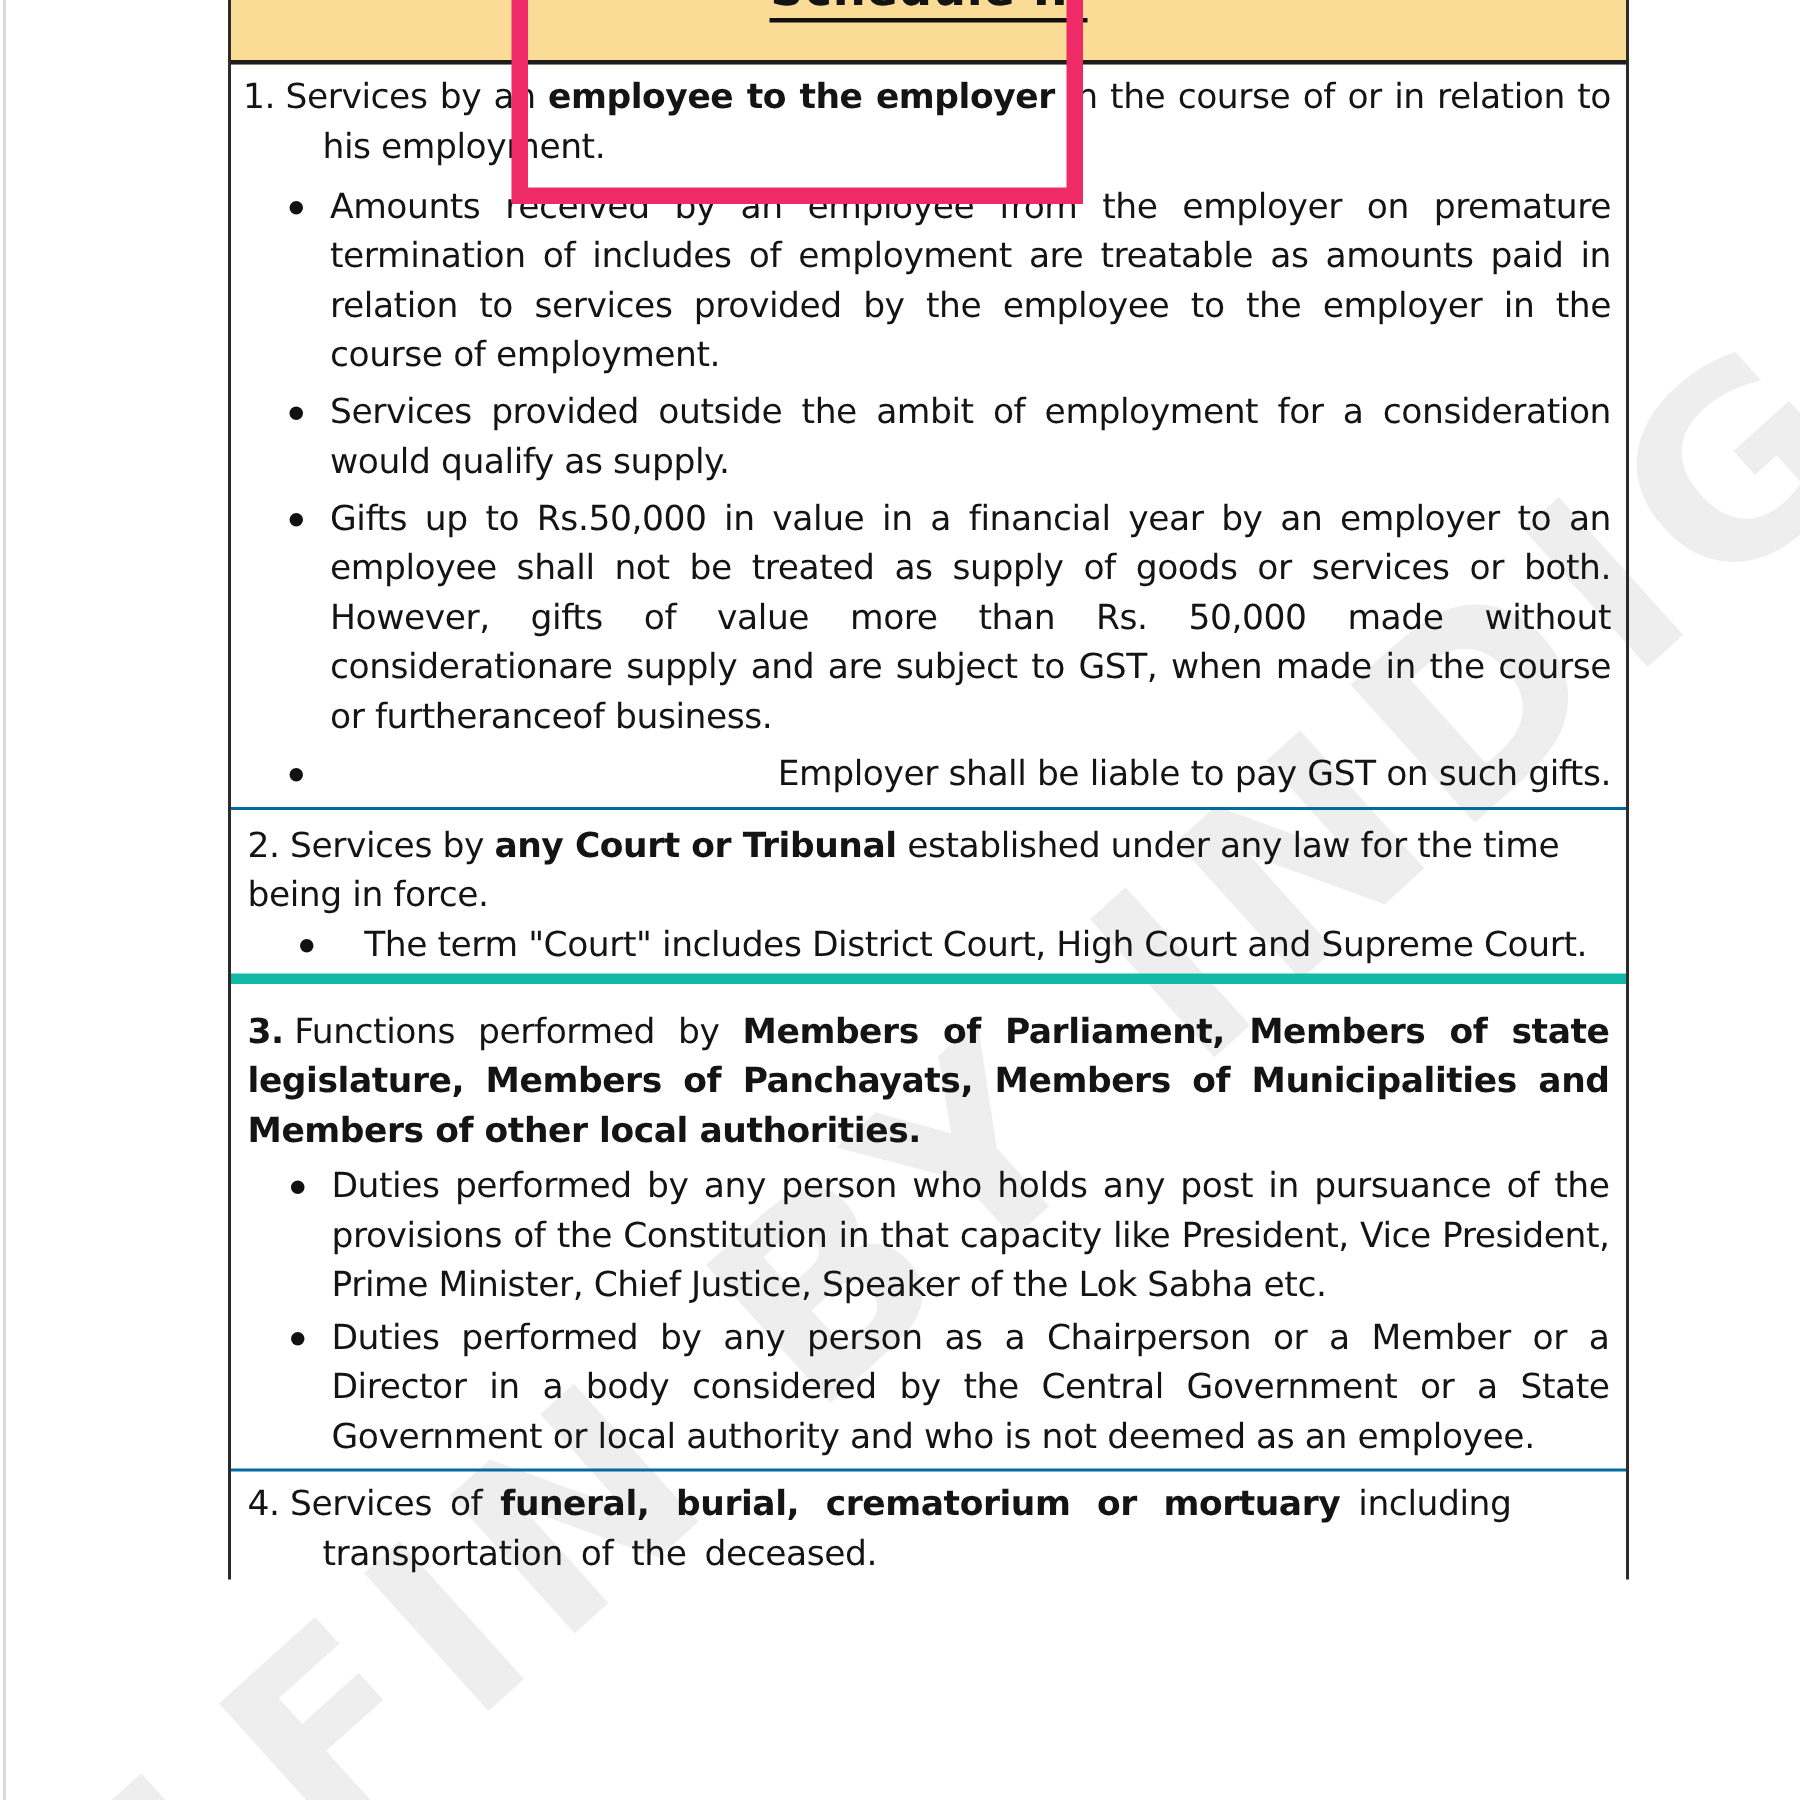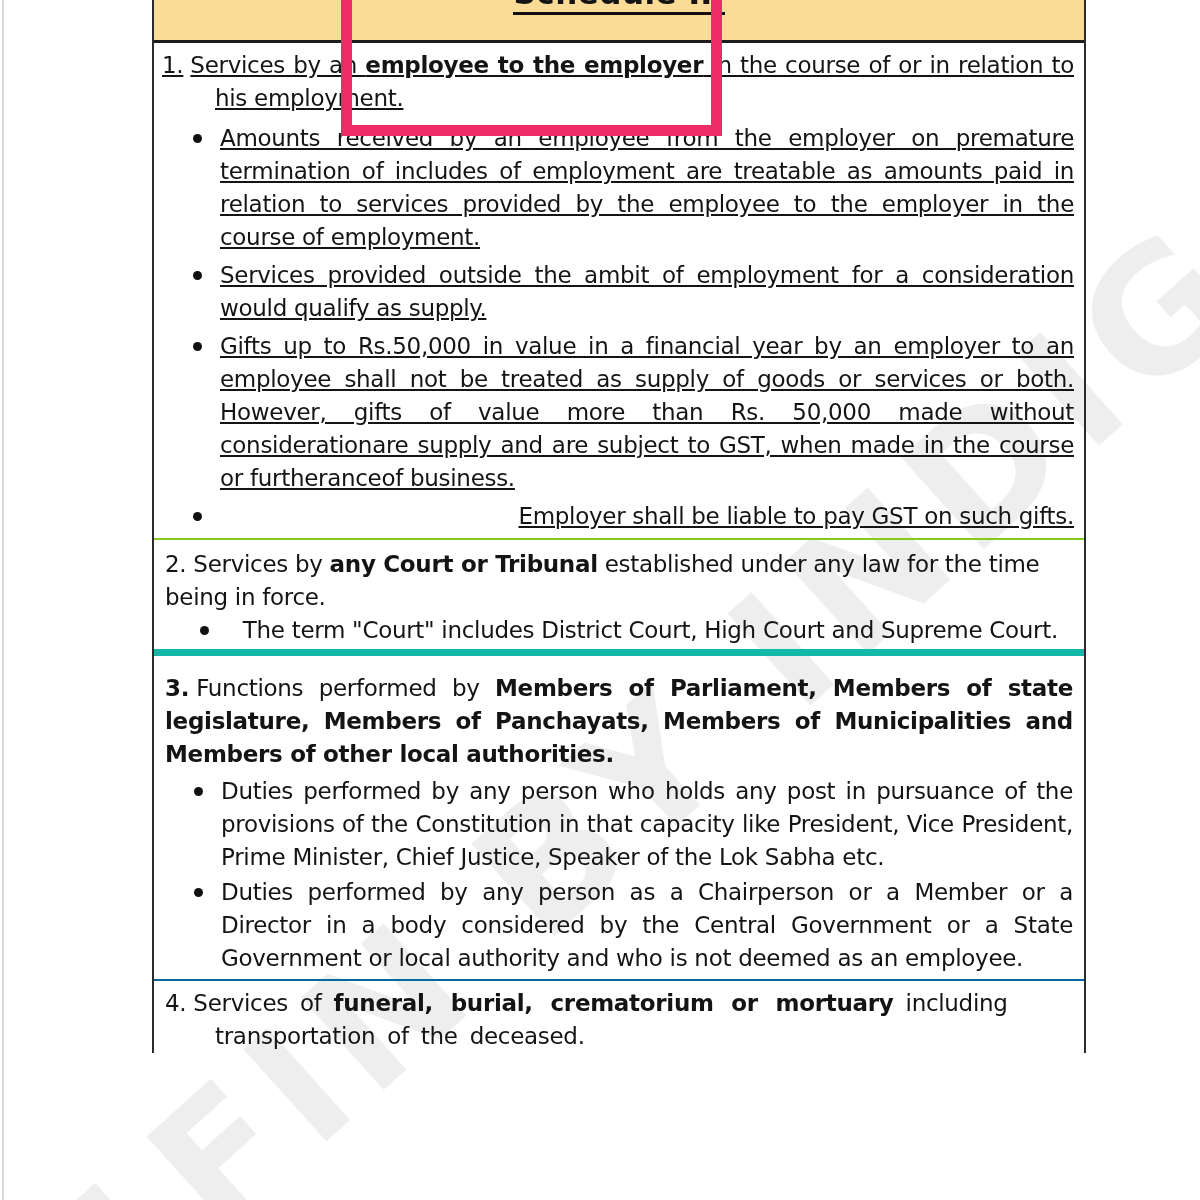--- a/index.html
+++ b/index.html
@@ -35,21 +35,21 @@
   .title-wrap {
     position:absolute; top:-25px; left:0; width:100%;
     text-align:center;
   }
   .title-text {
     font-size:31px; font-weight:bold;
     border-bottom:3px solid #101010; padding-bottom:1px;
     letter-spacing:0.5px;
   }
   .row { font-size:23px; line-height:33px; letter-spacing:-0.3px; }
-  .row-1 { padding:6px 10px 5px 10px; border-bottom:2px solid #84cc16;text-decoration:underline; }
+  .row-1 { padding:6px 10px 5px 10px; border-bottom:2px solid #0369a1; }
   .row-2 { padding:8px 26px 2px 11px; border-bottom:7px solid #14b8a6; }
   .row-3 { padding:16px 11px 4px 11px; border-bottom:2px solid #0369a1; }
   .row-4 { padding:6px 11px 0 11px; }
   .b { font-weight:bold; }
   .intro { text-align:justify; }
   .intro-hang { padding-left:51px; text-indent:-53px; }
   .intro-left { text-align:left; }
   .row-1 .intro { margin-bottom:7px; }
   .row-3 .intro { margin-bottom:4px; }
   .num { margin-right:7px; }

